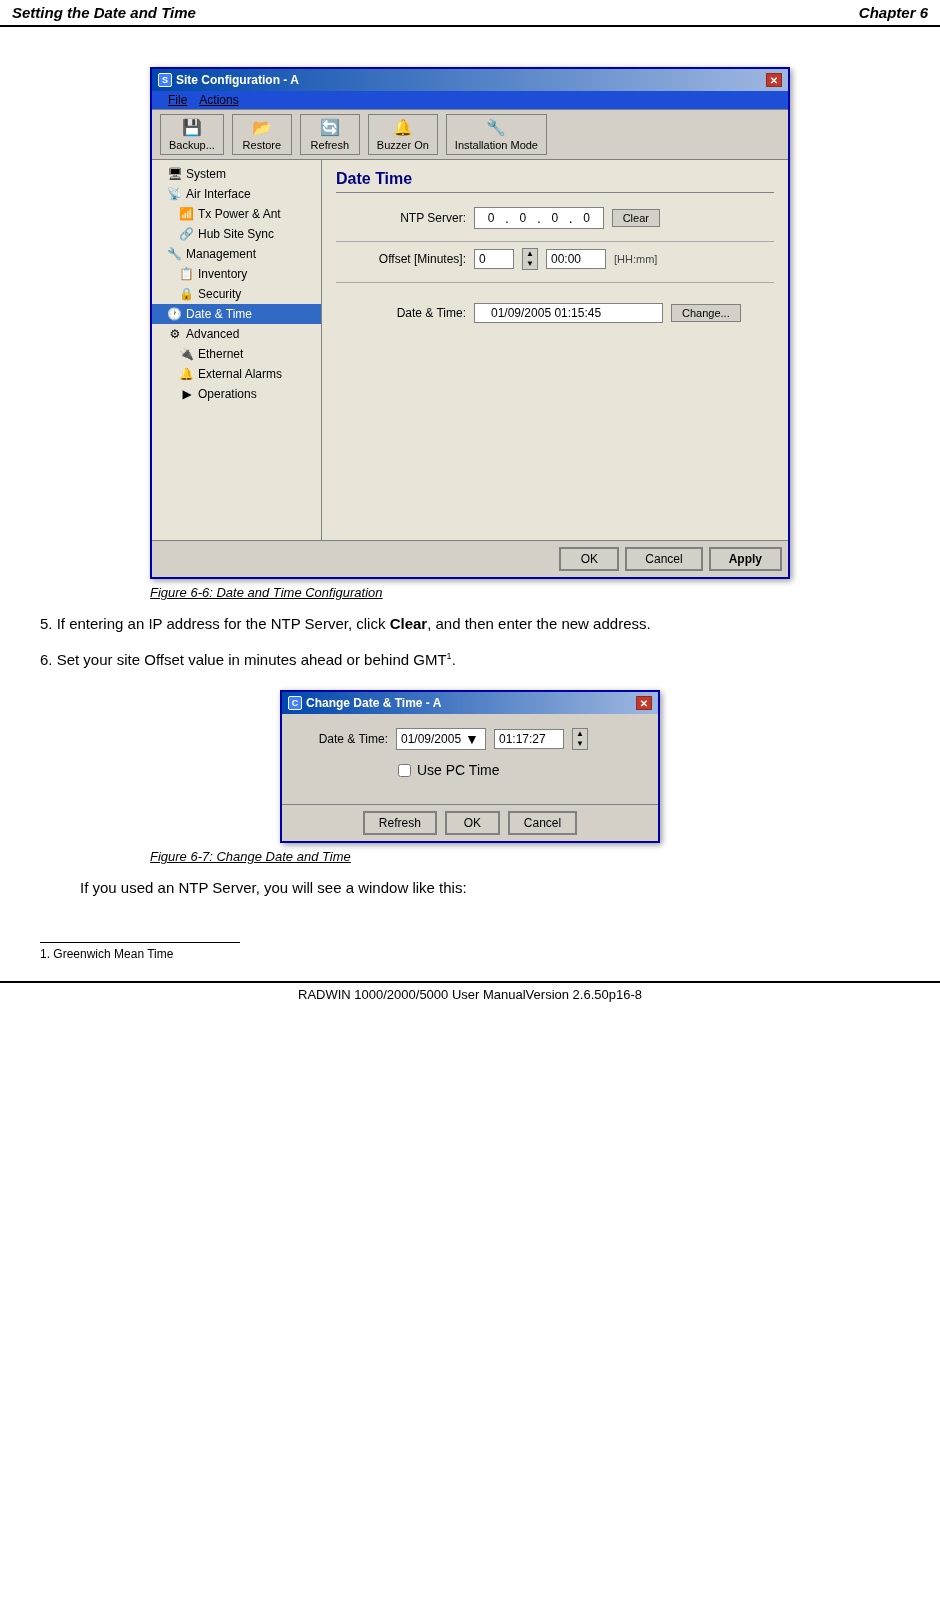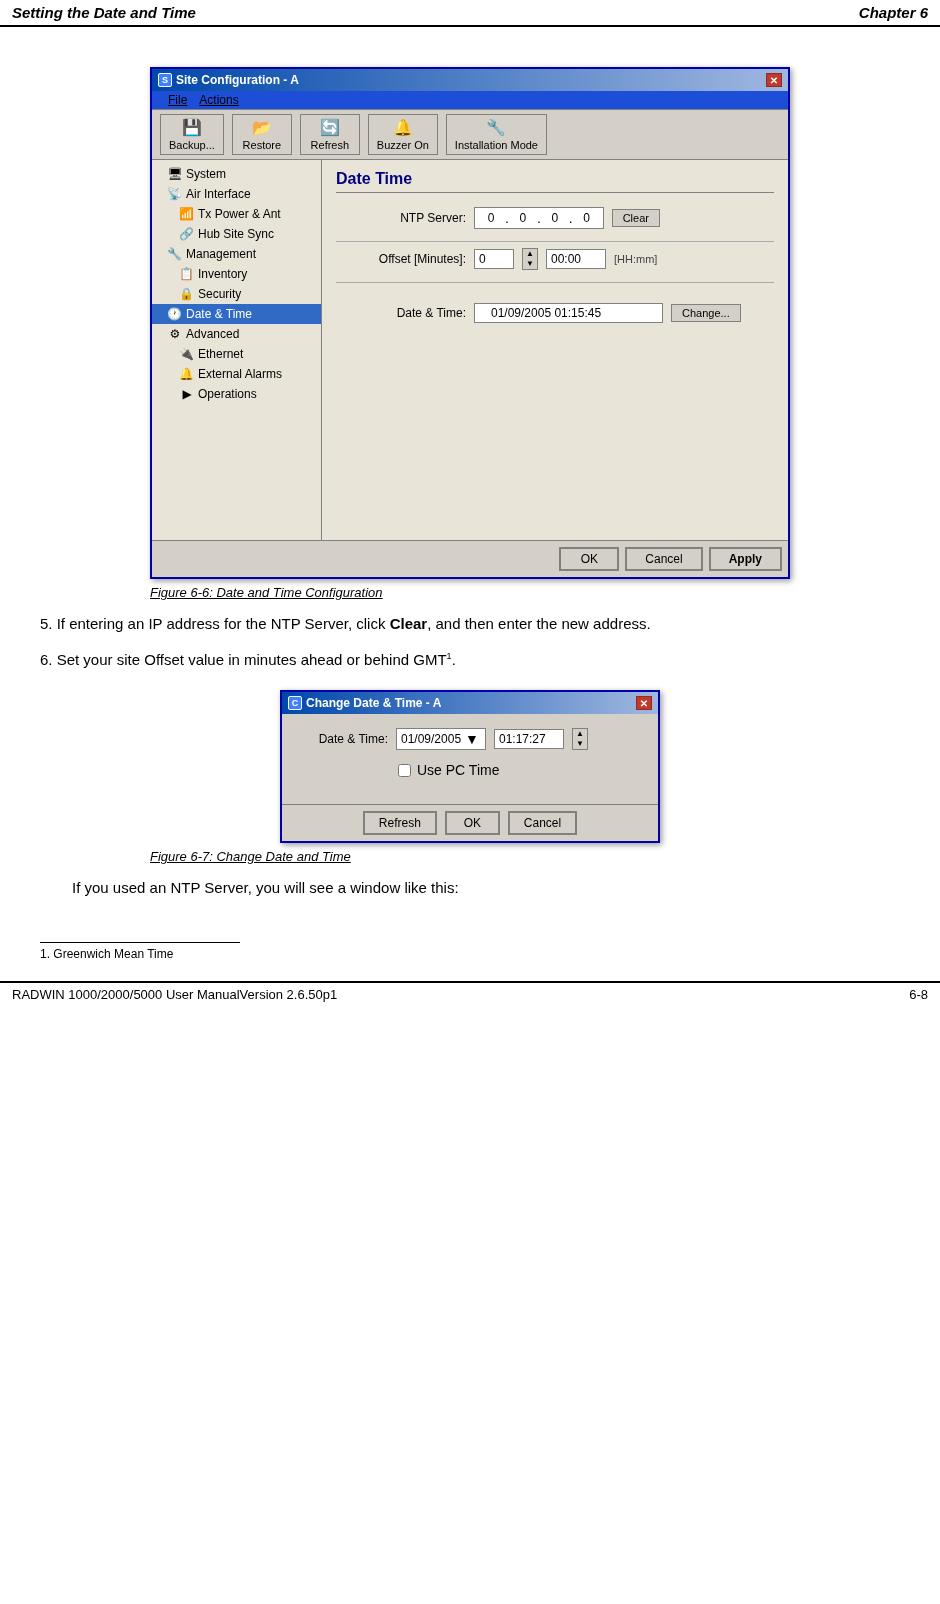--- a/index.html
+++ b/index.html
@@ -351,21 +351,21 @@
       font-size: 12px;
       cursor: pointer;
       min-width: 55px;
     }
 
     
     .page-footer {
       border-top: 2px solid #000;
       padding: 4px 12px;
       display: flex;
-      justify-content: space-between;
+      justify-content: center;
       align-items: center;
       font-size: 13px;
       margin-top: 20px;
     }
 
     
     .footnote-area {
       margin: 10px 40px;
       font-size: 12px;
     }
@@ -586,21 +586,21 @@
 
       <div class="small-footer">
         <button class="dlg-btn">Refresh</button>
         <button class="dlg-btn">OK</button>
         <button class="dlg-btn">Cancel</button>
       </div>
     </div>
     <div class="figure-caption">Figure 6-7: Change Date and Time</div>
   </div>
 
-  <div class="body-text" style="margin-left: 32px;">
+  <div class="body-text" style="margin-left: 40px;">
     <span>If you used an NTP Server, you will see a window like this:</span>
   </div>
 
 </div>
 
 <div class="footnote-area">
   <div class="footnote-line"></div>
   <div>1.  Greenwich Mean Time</div>
 </div>
 

